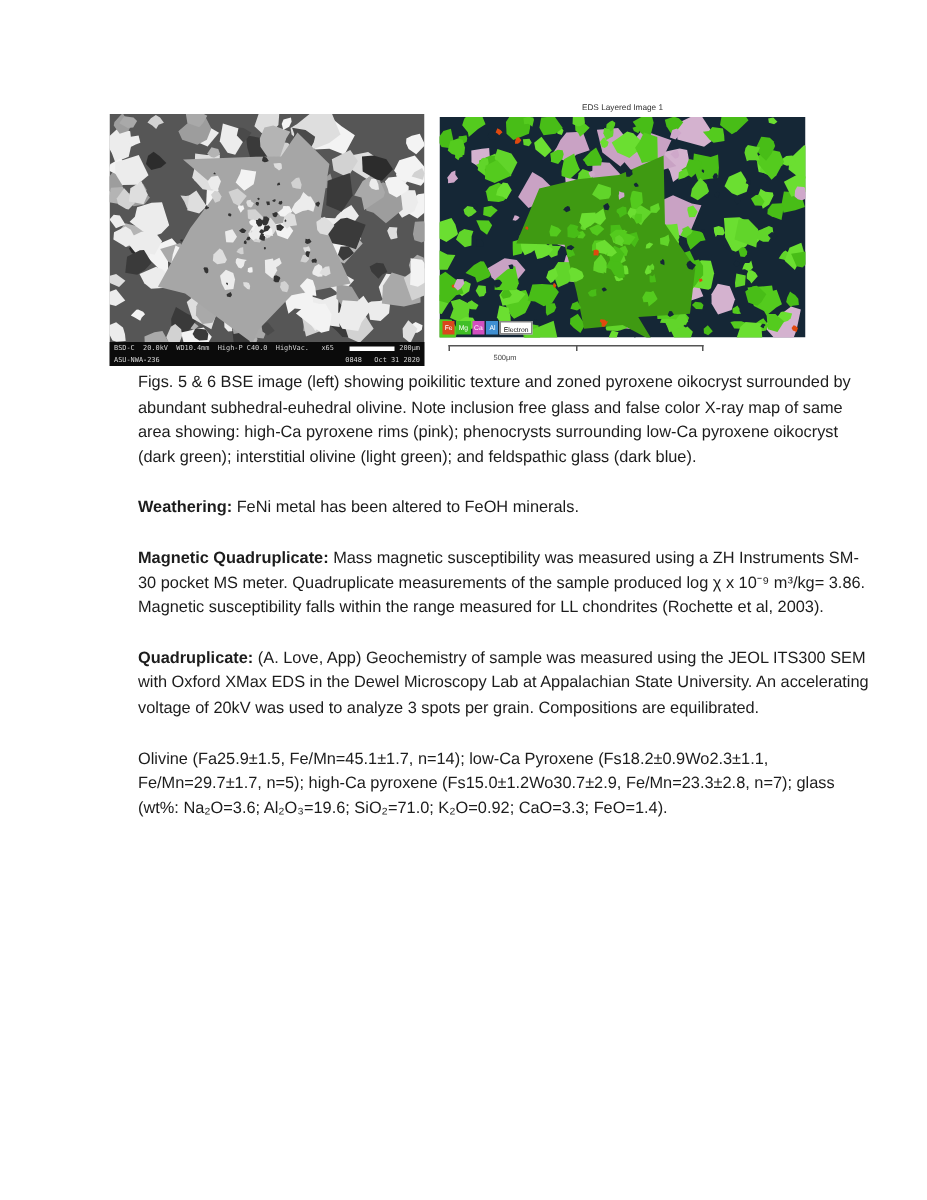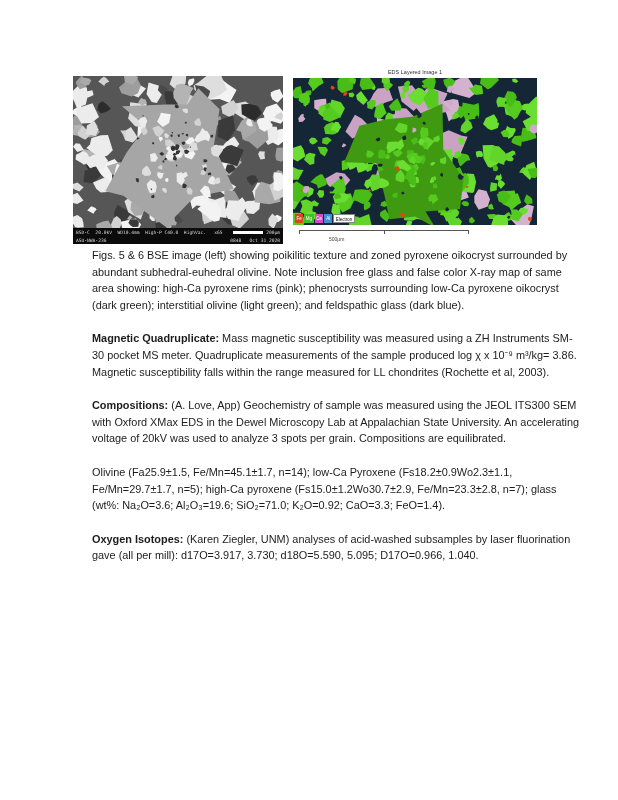--- a/index.html
+++ b/index.html
@@ -567,19 +567,19 @@
     <div class="eds-ruler">
       <i class="tick t0"></i>
       <i class="tick t1"></i>
       <i class="tick t2"></i>
     </div>
     <div class="eds-scale-label">500μm</div>
   </figure>
 
   <main class="text-block">
     <p><b></b><span>Figs. 5 &amp; 6 BSE image (left) showing poikilitic texture and zoned pyroxene oikocryst surrounded by abundant subhedral-euhedral olivine. Note inclusion free glass and false color X-ray map of same area showing: high-Ca pyroxene rims (pink); phenocrysts surrounding low-Ca pyroxene oikocryst (dark green); interstitial olivine (light green); and feldspathic glass (dark blue).</span></p>
+    <p><b>Weathering:</b><span> FeNi metal has been altered to FeOH minerals.</span></p>
     <p><b>Magnetic Quadruplicate:</b><span> Mass magnetic susceptibility was measured using a ZH Instruments SM-30 pocket MS meter. Quadruplicate measurements of the sample produced log χ x 10⁻⁹ m³/kg= 3.86. Magnetic susceptibility falls within the range measured for LL chondrites (Rochette et al, 2003).</span></p>
-    <p><b>Compositions:</b><span> (A. Love, App) Geochemistry of sample was measured using the JEOL ITS300 SEM with Oxford XMax EDS in the Dewel Microscopy Lab at Appalachian State University. An accelerating voltage of 20kV was used to analyze 3 spots per grain. Compositions are equilibrated.</span></p>
+    <p><b>Quadruplicate:</b><span> (A. Love, App) Geochemistry of sample was measured using the JEOL ITS300 SEM with Oxford XMax EDS in the Dewel Microscopy Lab at Appalachian State University. An accelerating voltage of 20kV was used to analyze 3 spots per grain. Compositions are equilibrated.</span></p>
     <p><b></b><span>Olivine (Fa25.9±1.5, Fe/Mn=45.1±1.7, n=14); low-Ca Pyroxene (Fs18.2±0.9Wo2.3±1.1, Fe/Mn=29.7±1.7, n=5); high-Ca pyroxene (Fs15.0±1.2Wo30.7±2.9, Fe/Mn=23.3±2.8, n=7); glass (wt%: Na₂O=3.6; Al₂O₃=19.6; SiO₂=71.0; K₂O=0.92; CaO=3.3; FeO=1.4).</span></p>
-    <p><b>Oxygen Isotopes:</b><span> (Karen Ziegler, UNM) analyses of acid-washed subsamples by laser fluorination gave (all per mill): d17O=3.917, 3.730; d18O=5.590, 5.095; D17O=0.966, 1.040.</span></p>
   </main>
 
 </div>
 
 </body></html>

